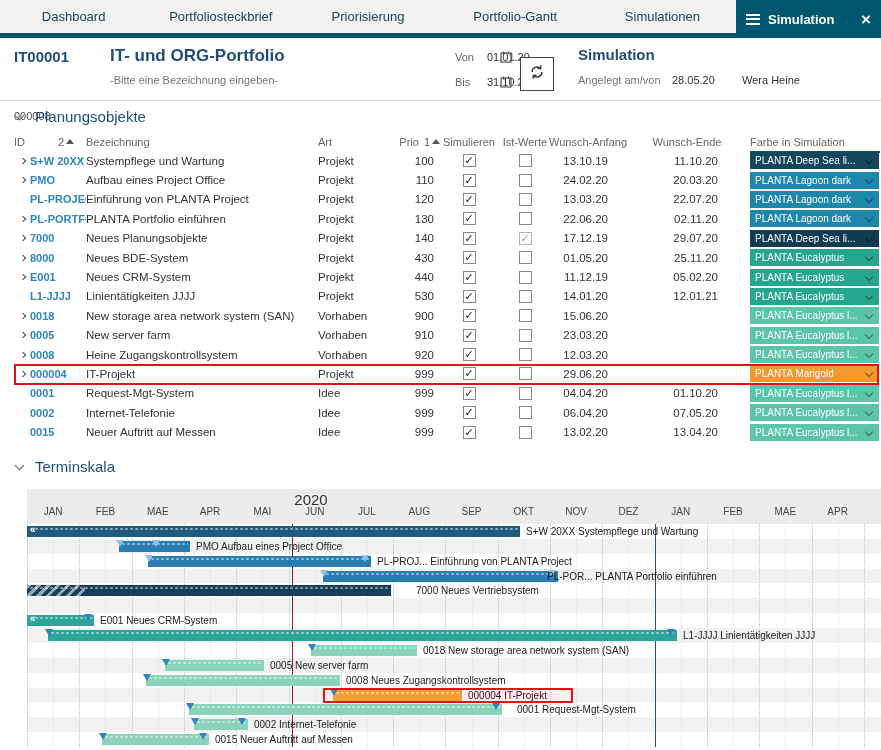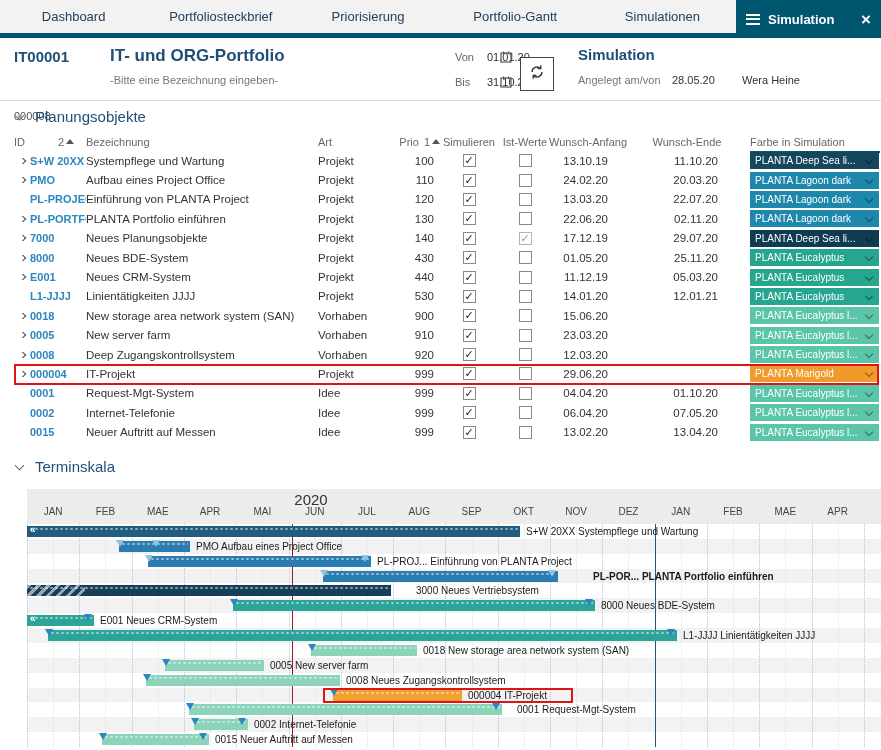--- a/index.html
+++ b/index.html
@@ -312,21 +312,21 @@
         <div class="td">Neues CRM-System</div>
         <div class="td">Projekt</div>
         <div class="td td-prio">440</div>
         <div class="td td-center">
           <div class="checkbox">✓</div>
         </div>
         <div class="td td-center">
           <div class="checkbox"></div>
         </div>
         <div class="td td-date1">11.12.19</div>
-        <div class="td td-date2">05.03.20</div>
+        <div class="td td-date2">05.02.20</div>
         <div class="td">
           <div class="farbe-cell" style="background: rgb(39, 166, 143);">PLANTA Eucalyptus<span class="cc"></span></div>
         </div>
       </div>
       <div class="trow grid-cols">
         <div class="td td-exp"></div>
         <div class="td td-id">L1-JJJJ</div>
         <div class="td">Linientätigkeiten JJJJ</div>
         <div class="td">Projekt</div>
         <div class="td td-prio">530</div>
@@ -380,21 +380,21 @@
         <div class="td td-date2"></div>
         <div class="td">
           <div class="farbe-cell" style="background: rgb(90, 197, 168);">PLANTA Eucalyptus l...<span class="cc"></span></div>
         </div>
       </div>
       <div class="trow grid-cols">
         <div class="td td-exp">
           <span class="chev-right"></span>
         </div>
         <div class="td td-id">0008</div>
-        <div class="td">Deep Zugangskontrollsystem</div>
+        <div class="td">Heine Zugangskontrollsystem</div>
         <div class="td">Vorhaben</div>
         <div class="td td-prio">920</div>
         <div class="td td-center">
           <div class="checkbox">✓</div>
         </div>
         <div class="td td-center">
           <div class="checkbox"></div>
         </div>
         <div class="td td-date1">12.03.20</div>
         <div class="td td-date2"></div>
@@ -577,36 +577,28 @@
           <div class="g-tri" style="left: 118px; border-top-color: rgb(143, 195, 228);"></div>
           <div class="g-tri" style="left: 334px; border-top-color: rgb(143, 195, 228);"></div>
           <div class="g-label" style="left: 350px;">PL-PROJ...  Einführung von PLANTA Project</div>
         </div>
         <div class="g-row" style="top: 44.61px;">
           <div class="g-bar" style="left: 296px; width: 235px; background: rgb(43, 124, 177);">
             <div class="g-tex"></div>
           </div>
           <div class="g-tri" style="left: 293px; border-top-color: rgb(143, 195, 228);"></div>
           <div class="g-tri" style="left: 521px; border-top-color: rgb(143, 195, 228);"></div>
-          <div class="g-label" style="left: 566px; font-weight: bold;">PL-POR...  PLANTA Portfolio einführen</div>
+          <div class="g-label" style="left: 520px;">PL-POR...  PLANTA Portfolio einführen</div>
         </div>
         <div class="g-row" style="top: 59.48px;">
           <div class="g-bar" style="left: 0px; width: 364px; background: rgb(23, 63, 90);">
             <div class="g-tex"></div>
             <div class="g-hatch" style="width: 58px;"></div>
           </div>
-          <div class="g-label" style="left: 389px;">3000 Neues Vertriebsystem</div>
-        </div>
-        <div class="g-row" style="top: 74.35px;">
-          <div class="g-bar" style="left: 206px; width: 362px; background: rgb(45, 164, 154);">
-            <div class="g-tex"></div>
-          </div>
-          <div class="g-tri" style="left: 203px; border-top-color: rgb(46, 134, 193);"></div>
-          <div class="g-tri" style="left: 558px; border-top-color: rgb(46, 134, 193);"></div>
-          <div class="g-label" style="left: 574px;">8000 Neues BDE-System</div>
+          <div class="g-label" style="left: 389px;">7000 Neues Vertriebsystem</div>
         </div>
         <div class="g-row" style="top: 89.22px;">
           <div class="g-bar" style="left: 0px; width: 67px; background: rgb(45, 164, 154);">
             <div class="g-tex"></div>
             <div class="g-ovl">«</div>
           </div>
           <div class="g-tri" style="left: 57px; border-top-color: rgb(46, 134, 193);"></div>
           <div class="g-label" style="left: 73px;">E001 Neues CRM-System</div>
         </div>
         <div class="g-row" style="top: 104.09px;">

